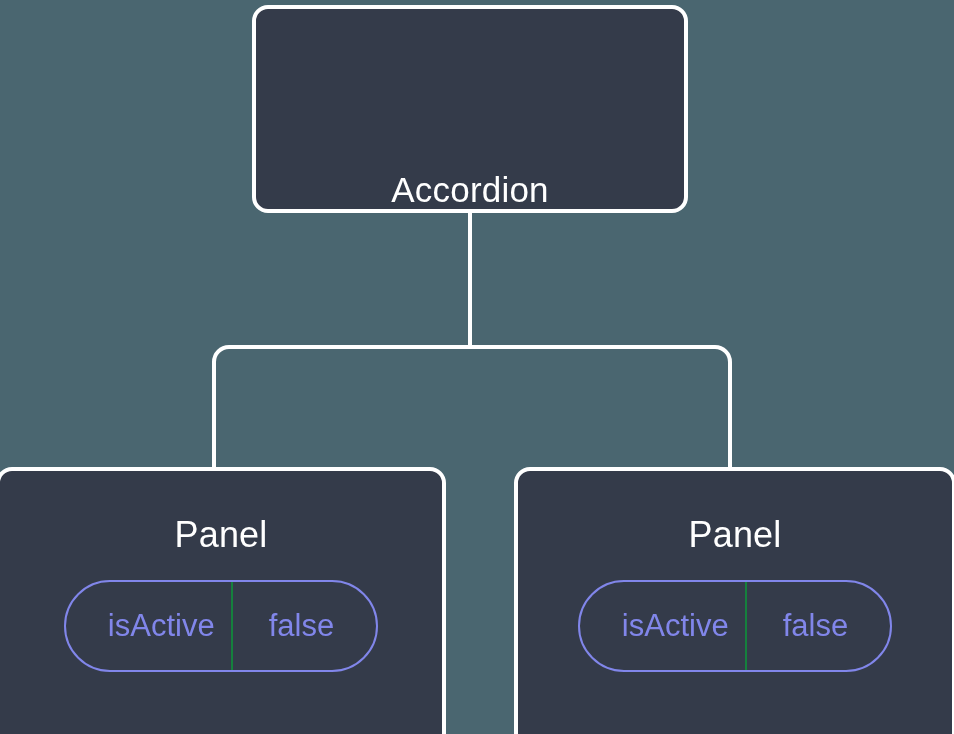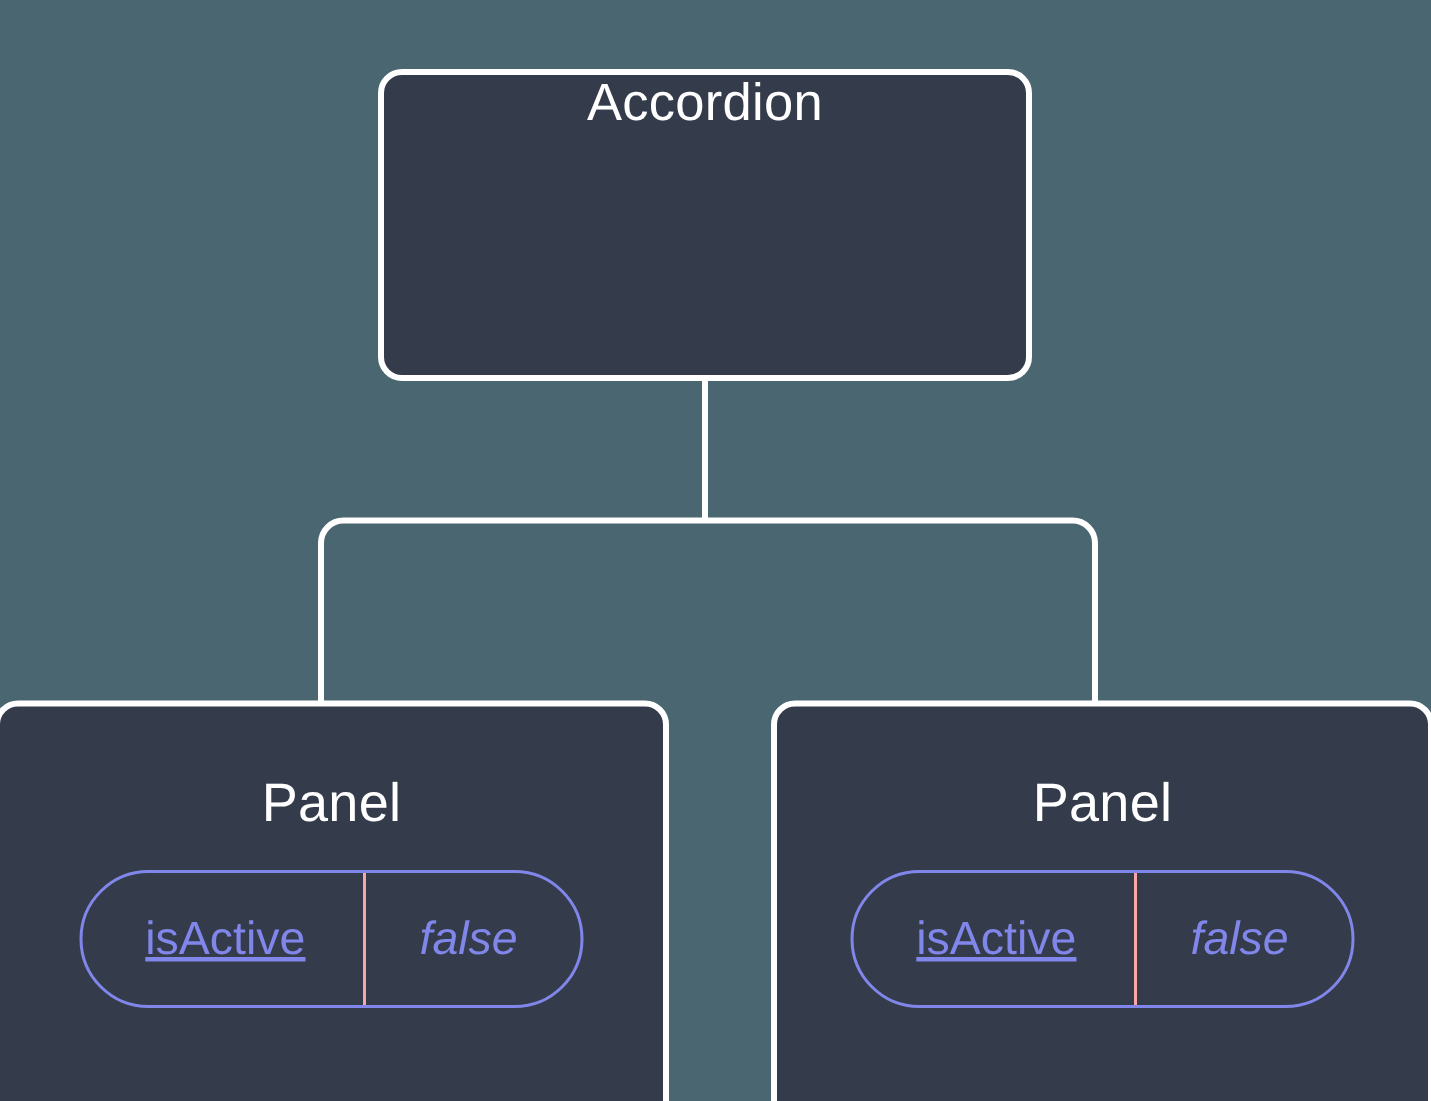--- a/index.html
+++ b/index.html
@@ -38,22 +38,21 @@
     display: flex;
     flex-direction: column;
     align-items: center;
   }
 
   .node-root {
     left: 252px;
     top: 5px;
     width: 436px;
     height: 208px;
-    justify-content: flex-start;
-    margin-top: 41px;
+    justify-content: flex-end;
   }
 
   .node-child-left {
     left: -4px;
     top: 467px;
     width: 450px;
     height: 290px;
     justify-content: flex-start;
     padding-top: 44px;
   }
@@ -96,27 +95,25 @@
     display: flex;
     align-items: center;
     justify-content: center;
     color: #8186ea;
     font-size: 31px;
     line-height: 1;
     white-space: nowrap;
     box-sizing: border-box;
   }
   .prop-key {
-    padding: 0 38px 0 42px;
-    text-decoration: underline;
+    padding: 0 16px 0 42px;
   }
   .prop-value {
     padding: 0 42px 0 36px;
-    border-left: 2px solid #fca5a5;
-    font-style: italic;
+    border-left: 2px solid #15803d;
   }
 </style>
 </head>
 <body>
 
 <div id="stage">
 
   <svg id="edges" viewBox="0 0 954 734" width="954" height="734" aria-hidden="true">
     <g fill="none" stroke="#ffffff" stroke-width="4" stroke-linecap="butt">
 

